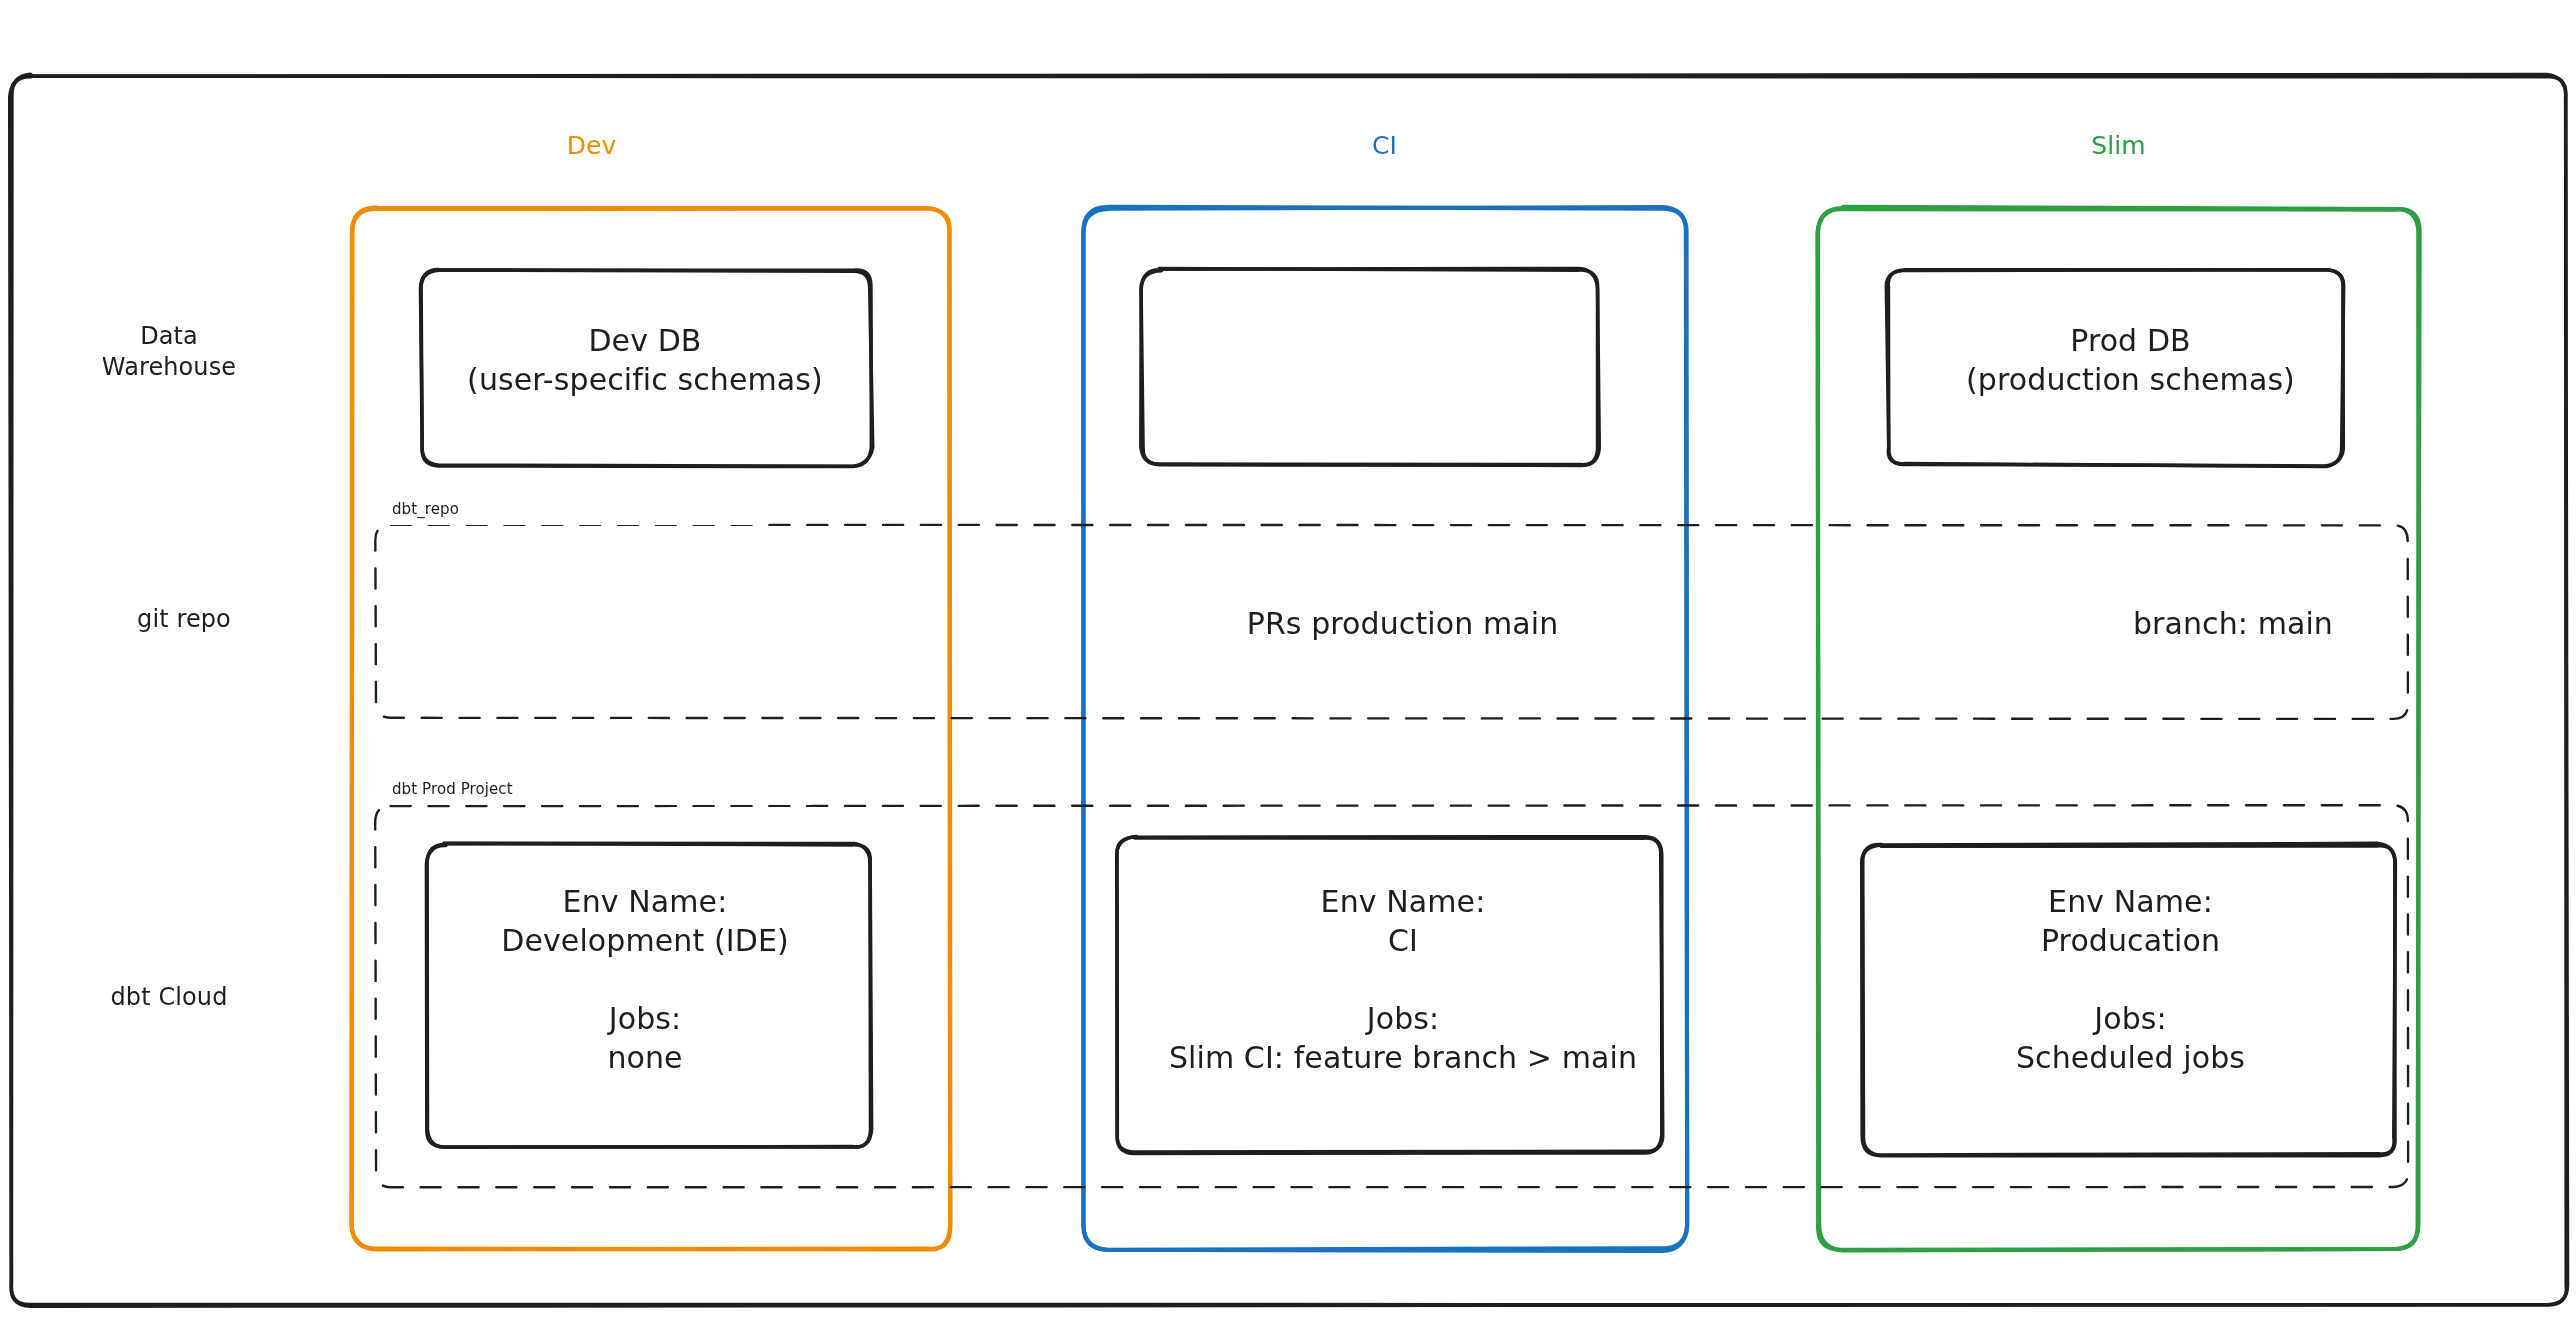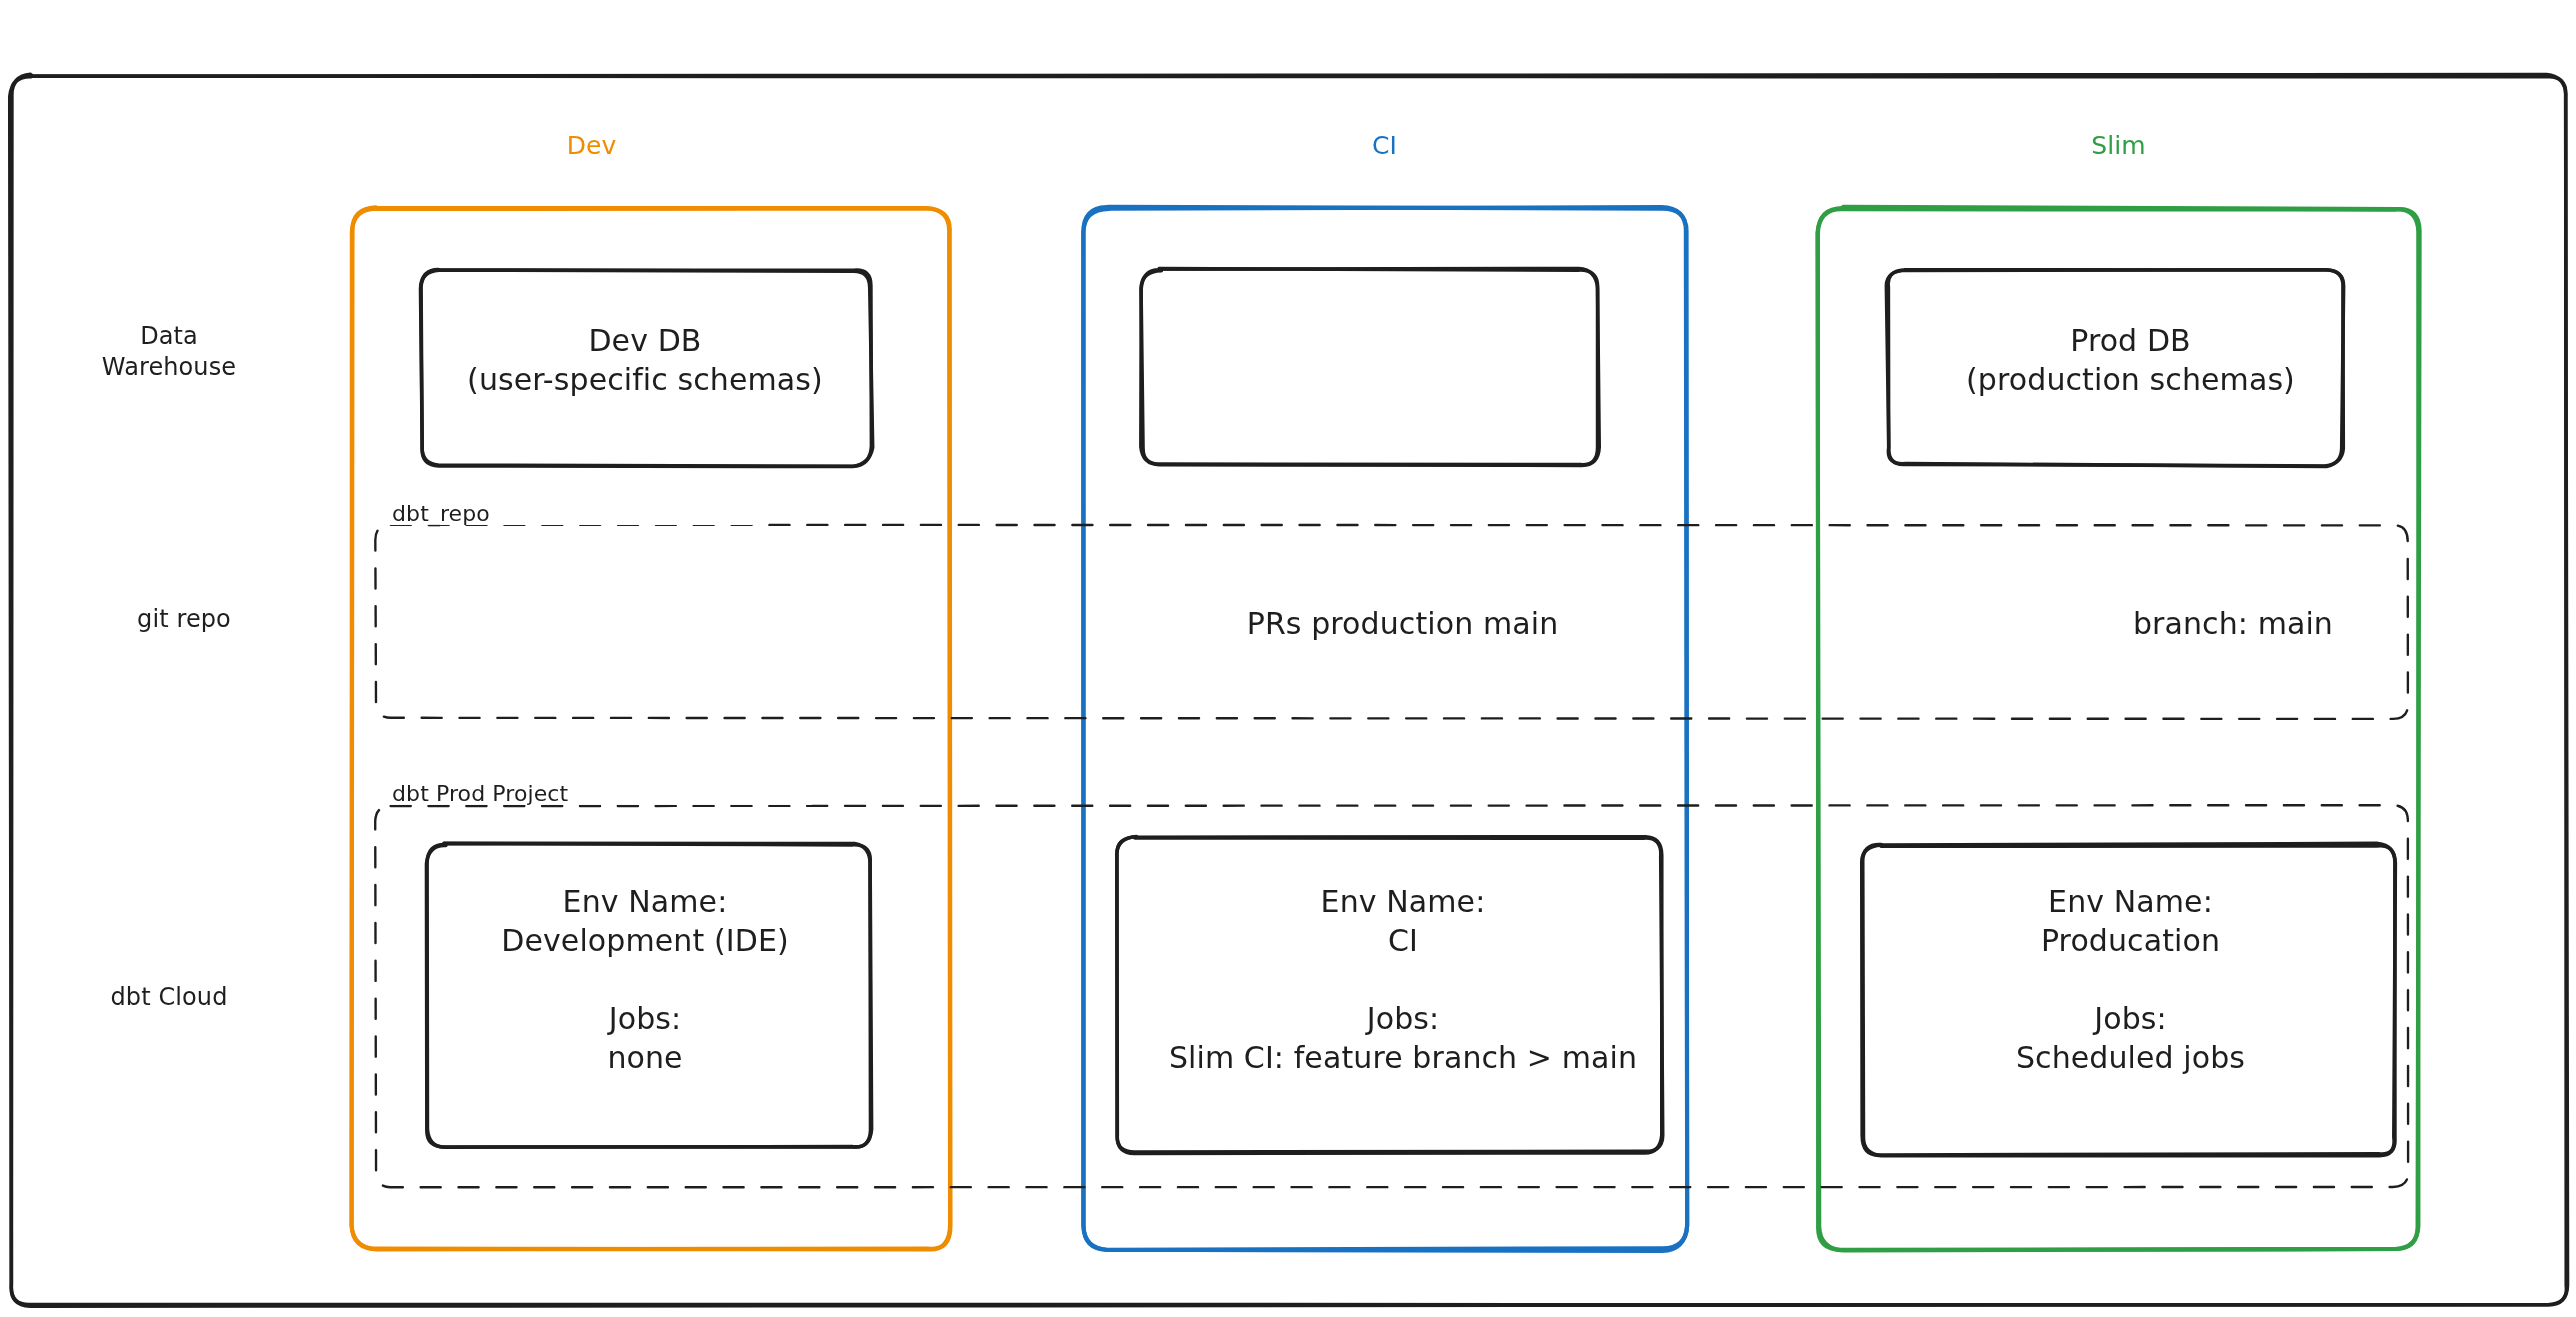--- a/index.html
+++ b/index.html
@@ -44,21 +44,21 @@
     font-size: 25px;
     font-weight: 400;
   }
   .rowlab {
     font-size: 24px;
   }
   .boxtext {
     font-size: 30px;
   }
   .grouplab {
-    font-size: 22px;
+    font-size: 15px;
     text-align: left;
   }
   .accent-dev  { color: #f08c00; }
   .accent-ci   { color: #1971c2; }
   .accent-prod { color: #2f9e44; }
 </style>
 </head>
 <body>
 
 <div id="stage">

